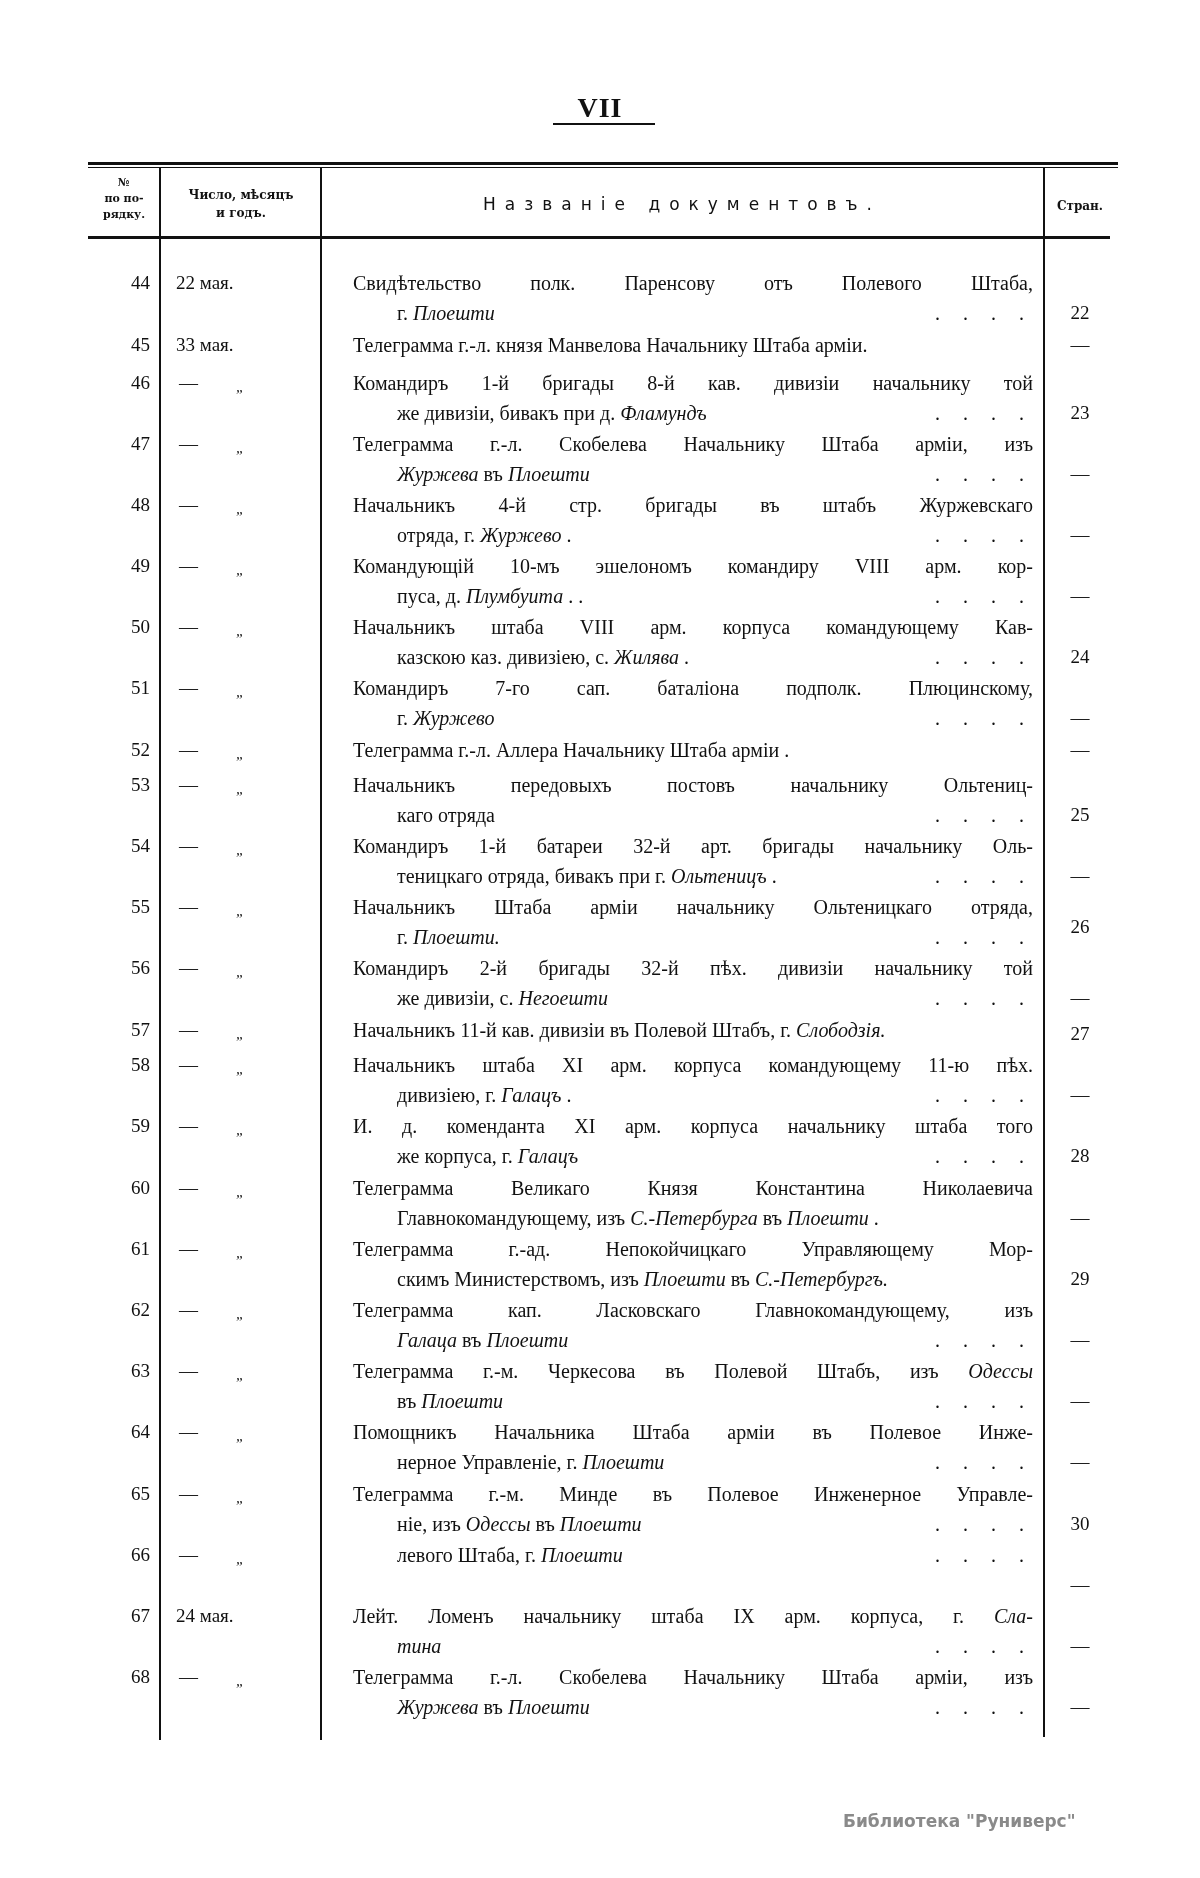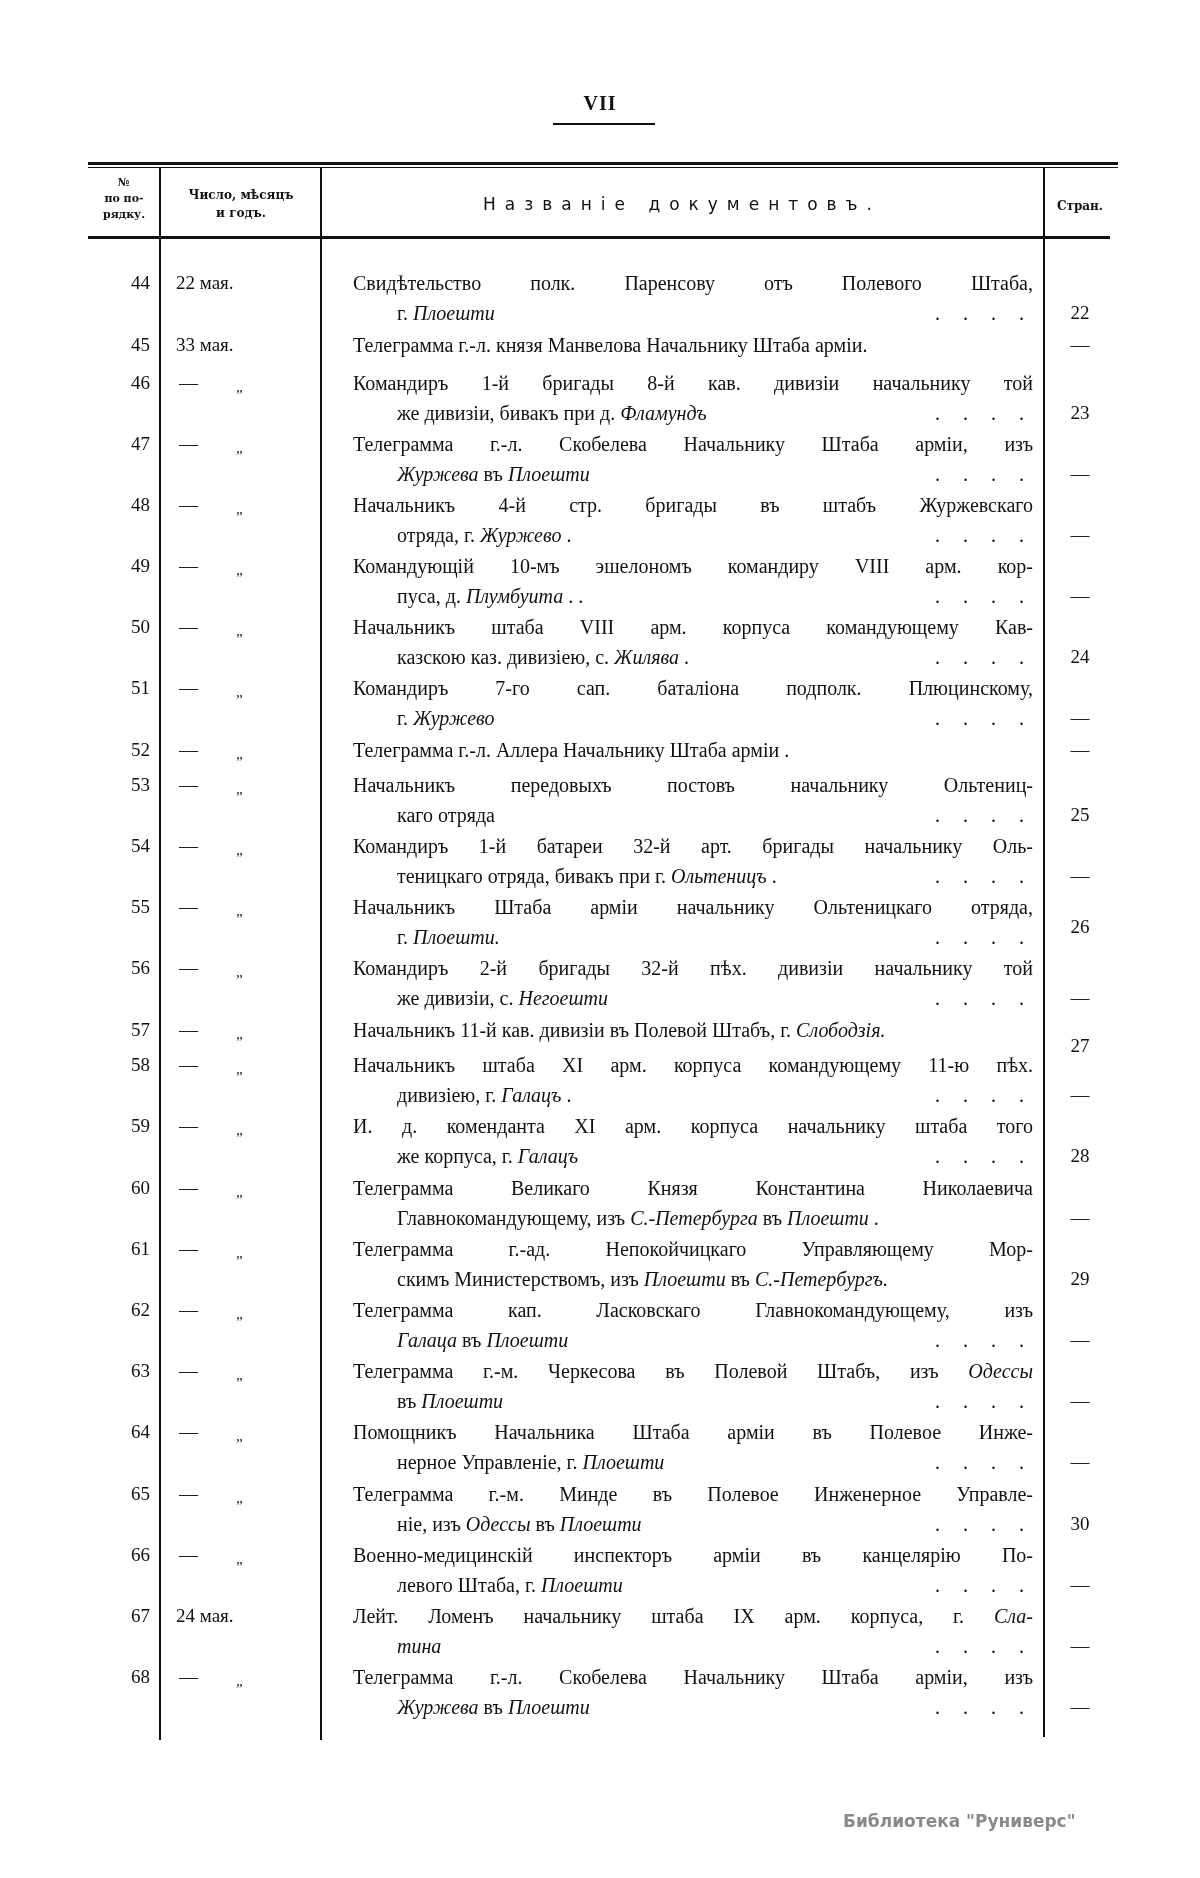--- a/index.html
+++ b/index.html
@@ -1,19 +1,19 @@
 <!DOCTYPE html>
 <html><head>
 <meta charset="utf-8">
 <style>
   html, body { margin: 0; padding: 0; background: #ffffff; }
   body { width: 1200px; height: 1878px; position: relative; overflow: hidden;
          font-family: "Liberation Serif", "DejaVu Serif", serif; color: #111; }
   .page-number { position: absolute; left: 0; width: 1200px; top: 92px; text-align: center;
-                 font-size: 20px; font-weight: bold; letter-spacing: 1px; }
+                 font-size: 28px; font-weight: bold; letter-spacing: 1px; }
   .page-number-rule { position: absolute; left: 553px; width: 102px; top: 123px; height: 2px; background: #111; }
   .top-rule { position: absolute; left: 88px; width: 1030px; top: 162px; height: 3px; background: #111; }
   .top-rule2 { position: absolute; left: 88px; width: 1030px; top: 167px; height: 1px; background: #111; }
   .head-rule { position: absolute; left: 88px; width: 1022px; top: 236px; height: 3px; background: #111; }
   .vline { position: absolute; width: 2px; background: #111; }
   .hdr { position: absolute; text-align: center; font-family: "DejaVu Serif", serif; font-weight: bold; }
   .hdr-num { left: 88px; width: 72px; top: 175px; font-size: 11px; line-height: 16px; }
   .hdr-date { left: 162px; width: 158px; top: 186px; font-size: 12px; line-height: 18px; }
   .hdr-title { left: 322px; width: 720px; top: 194px; font-family: "DejaVu Sans", sans-serif; font-size: 17px;
                letter-spacing: 9px; font-weight: normal; }
@@ -186,21 +186,21 @@
       </div>
       <div class="page" style="top: 30px;">—</div>
     </div>
     <div class="row" style="top: 1015px;">
       <div class="num">57</div>
       <span class="ditto-dash">—</span>
       <span class="ditto-mark">„</span>
       <div class="desc single">
         <span class="l1"><span>Начальникъ 11-й кав. дивизіи въ Полевой Штабъ, г. </span><i>Слободзія.</i></span>
       </div>
-      <div class="page" style="top: 16px;">27</div>
+      <div class="page" style="top: 4px;">27</div>
     </div>
     <div class="row" style="top: 1050px;">
       <div class="num">58</div>
       <span class="ditto-dash">—</span>
       <span class="ditto-mark">„</span>
       <div class="desc">
         <span class="l1"><span>Начальникъ штаба XI арм. корпуса командующему 11-ю пѣх.</span></span>
         <span class="l2"><span>дивизіею, г. </span><i>Галацъ</i><span> .</span><span class="dots">. . . .</span></span>
       </div>
       <div class="page" style="top: 30px;">—</div>
@@ -273,21 +273,20 @@
         <span class="l1"><span>Телеграмма г.-м. Минде въ Полевое Инженерное Управле-</span></span>
         <span class="l2"><span>ніе, изъ </span><i>Одессы</i><span> въ </span><i>Плоешти</i><span class="dots">. . . .</span></span>
       </div>
       <div class="page" style="top: 30px;">30</div>
     </div>
     <div class="row" style="top: 1540px;">
       <div class="num">66</div>
       <span class="ditto-dash">—</span>
       <span class="ditto-mark">„</span>
       <div class="desc">
-        <span class="l1"><span>Военно-медицинскій инспекторъ арміи въ канцелярію По-</span></span>
         <span class="l2"><span>левого Штаба, г. </span><i>Плоешти</i><span class="dots">. . . .</span></span>
       </div>
       <div class="page" style="top: 30px;">—</div>
     </div>
     <div class="row" style="top: 1601px;">
       <div class="num">67</div>
       <div class="date">24 мая.</div>
       <div class="desc">
         <span class="l1"><span>Лейт. Ломенъ начальнику штаба IX арм. корпуса, г. </span><i>Сла-</i></span>
         <span class="l2"><i>тина</i><span class="dots">. . . .</span></span>

